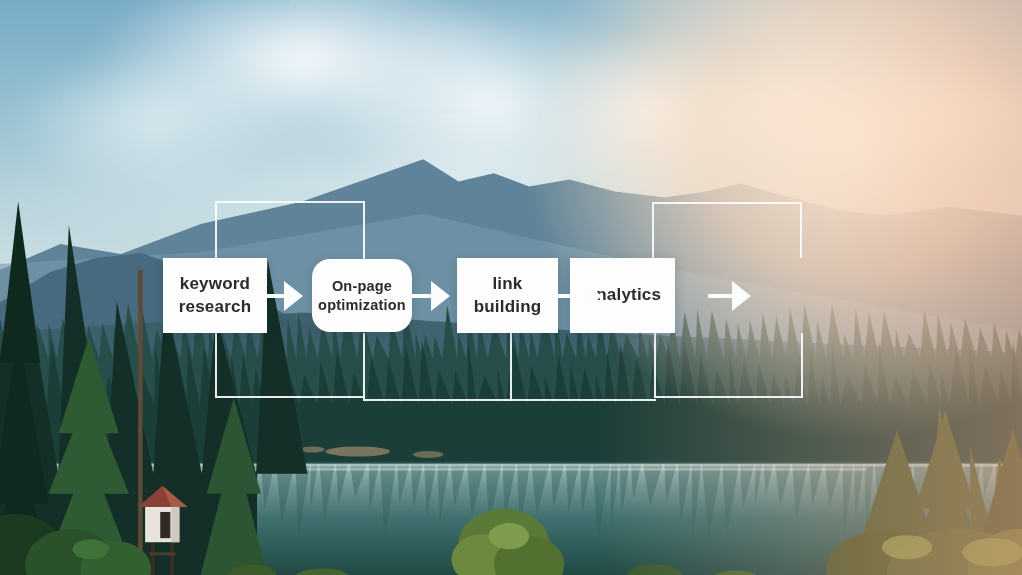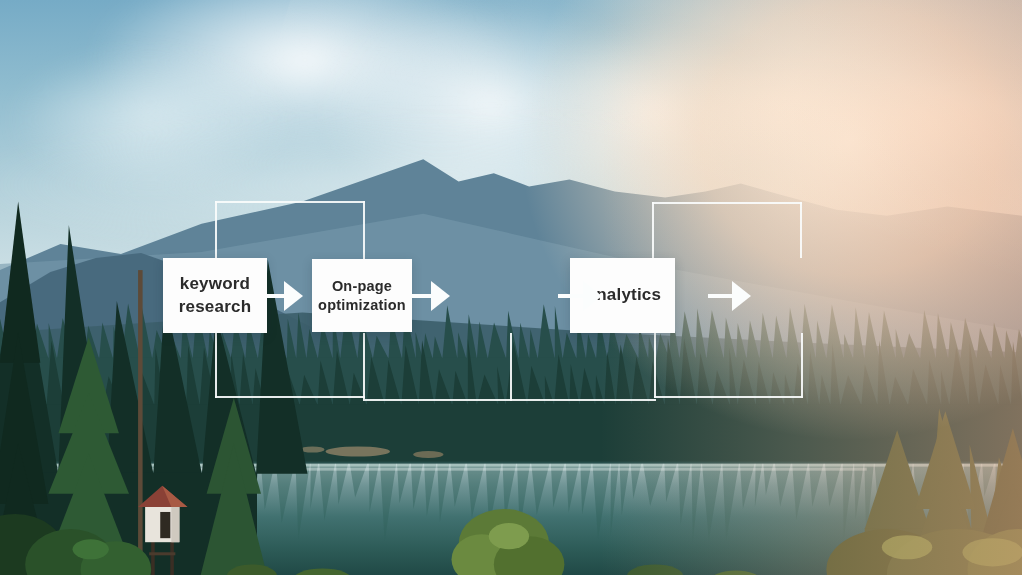--- a/index.html
+++ b/index.html
@@ -37,21 +37,21 @@
       transform:rotate(17deg);pointer-events:none;
       background:linear-gradient(180deg,rgba(255,250,240,0),rgba(255,250,240,.16) 50%,rgba(255,250,240,0));}
   
   .flow{position:absolute;inset:0;}
   .seg{position:absolute;background:rgba(250,252,252,.92);}
   .step{position:absolute;background:#fdfdfd;display:flex;align-items:center;
         justify-content:center;text-align:center;color:#2b2b2b;font-weight:bold;
         letter-spacing:.2px;box-shadow:0 3px 10px rgba(20,40,50,.18);}
   .step span{white-space:pre-line;line-height:1.3;}
   .s1{left:163px;top:258px;width:104px;height:75px;font-size:17px;}
-  .s2{left:312px;top:259px;width:100px;height:73px;font-size:14.5px;}
+  .s2{left:312px;top:259px;width:100px;height:73px;font-size:14.5px;border-radius:18px;}
   .s3{left:457px;top:258px;width:101px;height:75px;font-size:17px;}
   .s4{left:570px;top:258px;width:105px;height:75px;font-size:17px;}
   .s5{left:751px;top:258px;width:104px;height:75px;font-size:17px;}
   .arrow{position:absolute;top:296px;width:0;height:0;}
   .arrow .stem{position:absolute;height:4px;top:-2px;left:0;background:#fbfdfd;}
   .arrow .head{position:absolute;width:0;height:0;top:-15px;
         border-top:15px solid transparent;border-bottom:15px solid transparent;
         border-left:19px solid #fbfdfd;}
 </style>
 </head>
@@ -199,20 +199,24 @@
     <div class="seg" style="left:654px;top:396px;width:149px;height:2px;"></div>
 
     <div class="step s1">
       <span>keyword
 research</span>
     </div>
     <div class="step s2">
       <span>On-page
 optimization</span>
     </div>
+    <div class="step s3">
+      <span>link
+building</span>
+    </div>
     <div class="step s4">
       <span>Analytics</span>
     </div>
 
     <div class="arrow" style="left:267px;">
       <span class="stem" style="width:17px;"></span>
       <span class="head" style="left:17px;"></span>
     </div>
     <div class="arrow" style="left:412px;">
       <span class="stem" style="width:19px;"></span>

